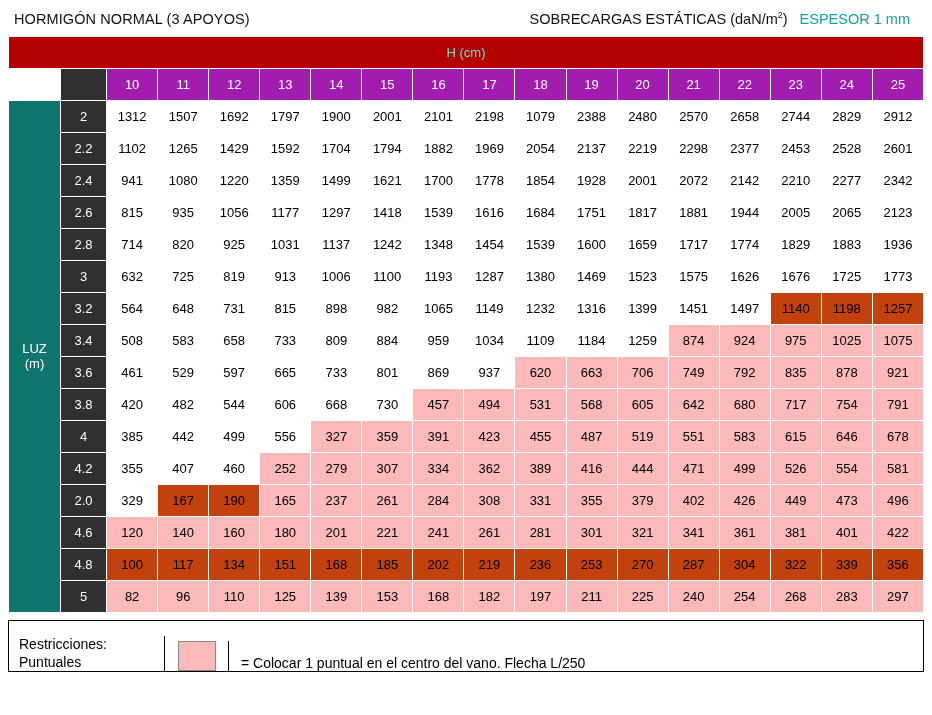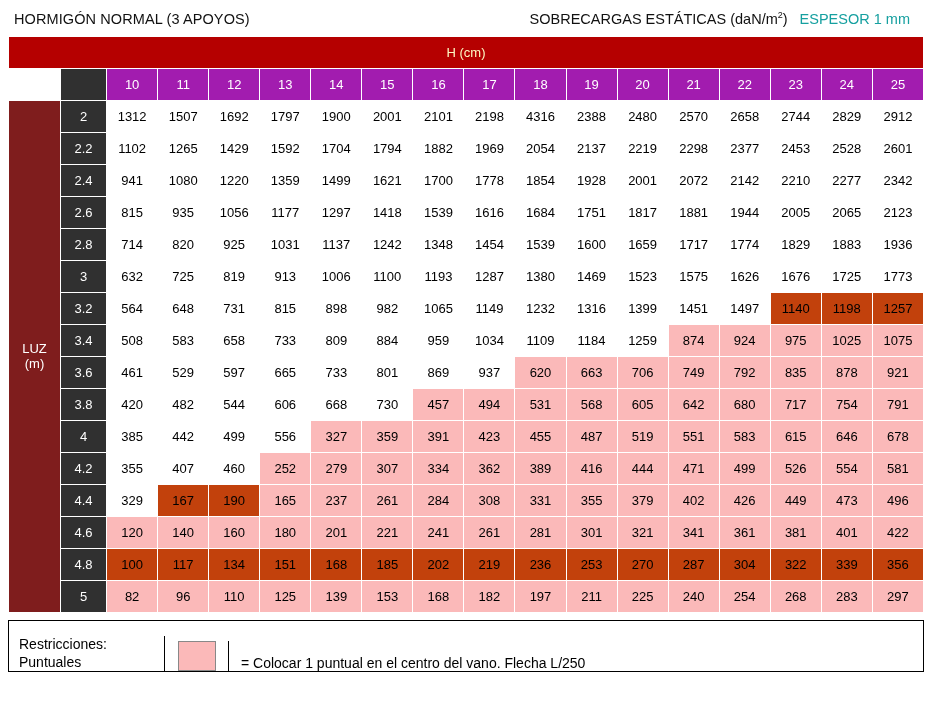--- a/index.html
+++ b/index.html
@@ -63,21 +63,21 @@
     border: 1px solid #ffffff;
     text-align: center;
     vertical-align: middle;
     font-size: 13px;
     font-weight: normal;
     padding: 0;
     height: 31px;
   }
   .band-title {
     background: #b50000;
-    color: #fef9c3;
+    color: #5eead4;
     font-weight: bold;
     font-size: 15px;
     height: 28px;
     border: 1px solid #b50000;
   }
   .corner-blank {
     background: #ffffff;
     border: 1px solid #ffffff;
   }
   .corner-blank-dark {
@@ -85,21 +85,21 @@
     border: 1px solid #ffffff;
   }
   .colhead {
     background: #a21caf;
     color: #ffffff;
     font-weight: bold;
     font-size: 14px;
     height: 28px;
   }
   .luz-label {
-    background: #7f1d1d;
+    background: #0f766e;
     color: #ffffff;
     font-weight: bold;
     font-size: 14px;
     width: 52px;
     line-height: 1.15;
   }
   .rowhead {
     background: #303030;
     color: #ffffff;
     font-weight: bold;
@@ -216,21 +216,21 @@
           </td>
           <td class="rowhead">2</td>
           <td class="cell">1312</td>
           <td class="cell">1507</td>
           <td class="cell">1692</td>
           <td class="cell">1797</td>
           <td class="cell">1900</td>
           <td class="cell">2001</td>
           <td class="cell">2101</td>
           <td class="cell">2198</td>
-          <td class="cell">4316</td>
+          <td class="cell">1079</td>
           <td class="cell">2388</td>
           <td class="cell">2480</td>
           <td class="cell">2570</td>
           <td class="cell">2658</td>
           <td class="cell">2744</td>
           <td class="cell">2829</td>
           <td class="cell">2912</td>
         </tr>
         <tr>
           <td class="rowhead">2.2</td>
@@ -435,21 +435,21 @@
           <td class="cell pink">389</td>
           <td class="cell pink">416</td>
           <td class="cell pink">444</td>
           <td class="cell pink">471</td>
           <td class="cell pink">499</td>
           <td class="cell pink">526</td>
           <td class="cell pink">554</td>
           <td class="cell pink">581</td>
         </tr>
         <tr>
-          <td class="rowhead">4.4</td>
+          <td class="rowhead">2.0</td>
           <td class="cell">329</td>
           <td class="cell lightpink">167</td>
           <td class="cell lightpink">190</td>
           <td class="cell pink">165</td>
           <td class="cell pink">237</td>
           <td class="cell pink">261</td>
           <td class="cell pink">284</td>
           <td class="cell pink">308</td>
           <td class="cell pink">331</td>
           <td class="cell pink">355</td>

